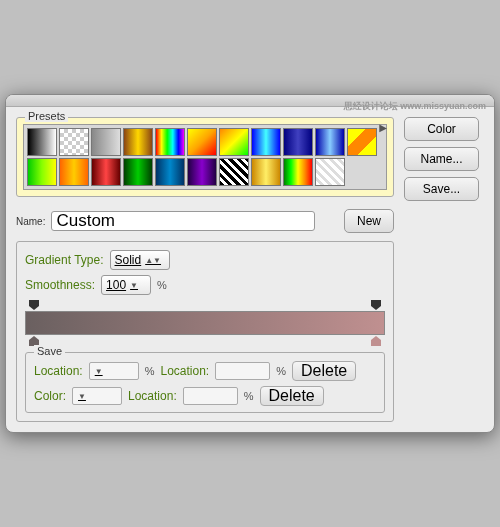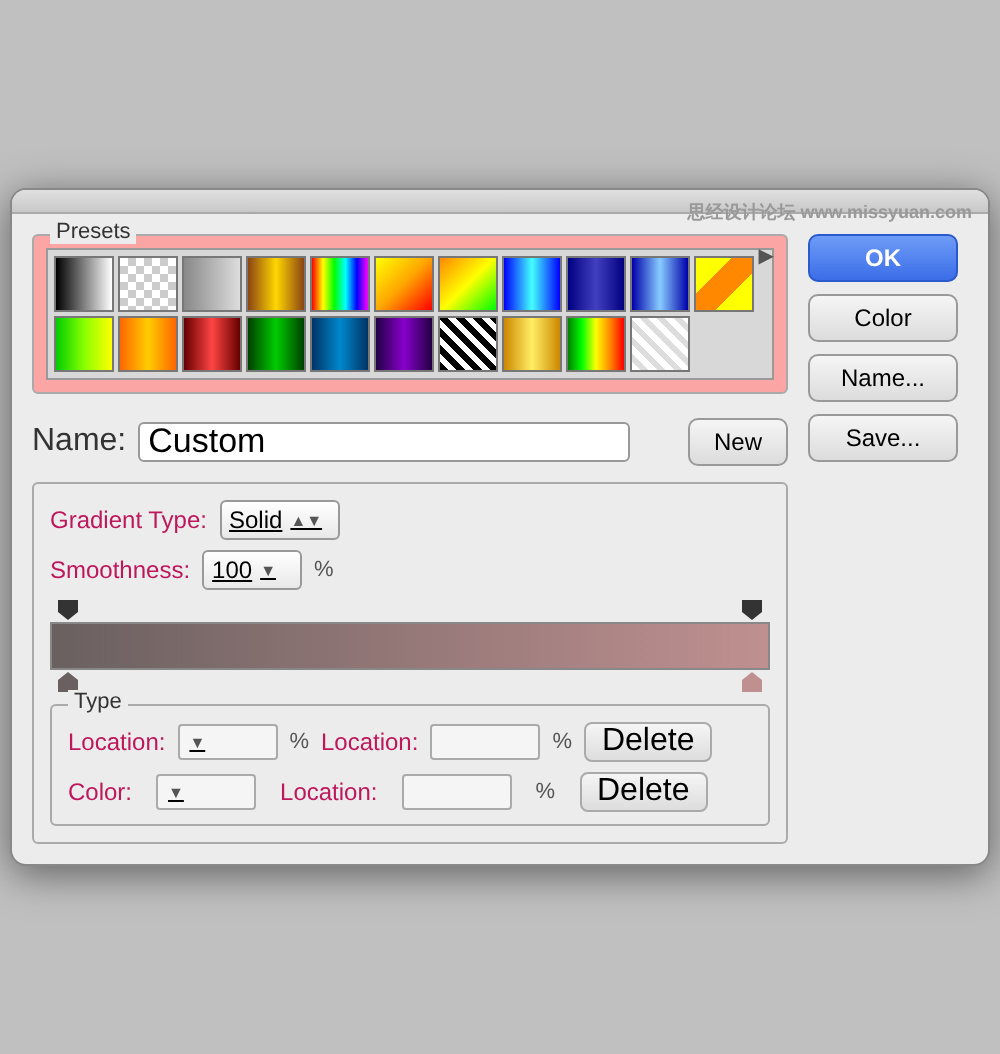--- a/index.html
+++ b/index.html
@@ -53,21 +53,21 @@
       display: flex;
       flex-direction: column;
       gap: 6px;
       width: 80px;
     }
     .presets-group {
       border: 1px solid #aaa;
       border-radius: 3px;
       padding: 6px;
       position: relative;
-      background: #fca5a5;
+      background: #fef9c3;
     }
     .presets-label {
       position: absolute;
       top: -8px;
       left: 8px;
       background: #ececec;
       padding: 0 3px;
       font-size: 11px;
       color: #333;
     }
@@ -114,21 +114,21 @@
       color: #555;
       cursor: pointer;
     }
     .name-row {
       display: flex;
       align-items: center;
       gap: 6px;
       margin-top: 4px;
     }
     .name-label {
-      font-size: 16px;
+      font-size: 10px;
       color: #333;
       white-space: nowrap;
     }
     .name-input {
       flex: 1;
       height: 20px;
       border: 1px solid #999;
       border-radius: 3px;
       padding: 0 4px;
       font-size: 17px;
@@ -137,21 +137,21 @@
     }
     .section-group {
       border: 1px solid #aaa;
       border-radius: 3px;
       padding: 8px;
       position: relative;
       background: #ececec;
     }
     .row-label {
       font-size: 12px;
-      color: #be185d;
+      color: #4d7c0f;
       white-space: nowrap;
     }
     .select-box {
       height: 20px;
       border: 1px solid #999;
       border-radius: 3px;
       background: linear-gradient(to bottom, #fff, #e8e8e8);
       padding: 0 4px;
       font-size: 12px;
       cursor: pointer;
@@ -209,21 +209,21 @@
       padding: 0 3px;
       font-size: 11px;
       color: #333;
     }
     .stops-row {
       display: flex;
       align-items: center;
       gap: 6px;
       margin-bottom: 5px;
     }
-    .stops-row:last-child { margin-bottom: 0; gap: 12px; }
+    .stops-row:last-child { margin-bottom: 0; }
     .small-input {
       width: 50px;
       height: 18px;
       border: 1px solid #aaa;
       border-radius: 2px;
       background: #f5f5f5;
       padding: 0 3px;
       font-size: 11px;
     }
     .small-input-wide {
@@ -351,21 +351,21 @@
           </div>
           <div class="gradient-bar"></div>
 
           <div style="display:flex; justify-content:space-between; padding: 1px 4px 0;">
             <div class="stop-marker-bottom stop-left-bottom"></div>
             <div class="stop-marker-bottom stop-right-bottom"></div>
           </div>
         </div>
 
         <div class="stops-group">
-          <span class="stops-label">Type</span>
+          <span class="stops-label">Save</span>
           <div class="stops-row">
             <span class="row-label">Location:</span>
             <div class="select-box small-input" style="min-width:45px; display:flex; align-items:center; gap:2px;">
               <span></span>
               <span class="select-arrow">▼</span>
             </div>
             <span class="pct-label">%</span>
             <span class="row-label">Location:</span>
             <input class="small-input small-input-wide" type="text" value="" style="">
             <span class="pct-label">%</span>
@@ -381,19 +381,18 @@
             <input class="small-input small-input-wide" type="text" value="" style="">
             <span class="pct-label">%</span>
             <button class="delete-btn">Delete</button>
           </div>
         </div>
       </div>
 
     </div>
 
     <div class="right-panel">
-      <button class="ok-btn">OK</button>
       <button class="cancel-btn">Color</button>
       <button class="load-btn">Name...</button>
       <button class="save-btn">Save...</button>
     </div>
   </div>
 </div>
 
 </body></html>

